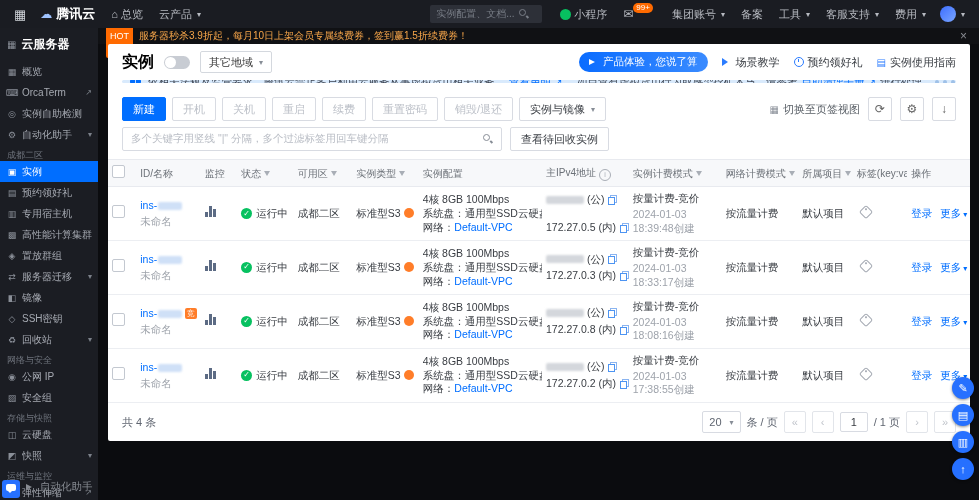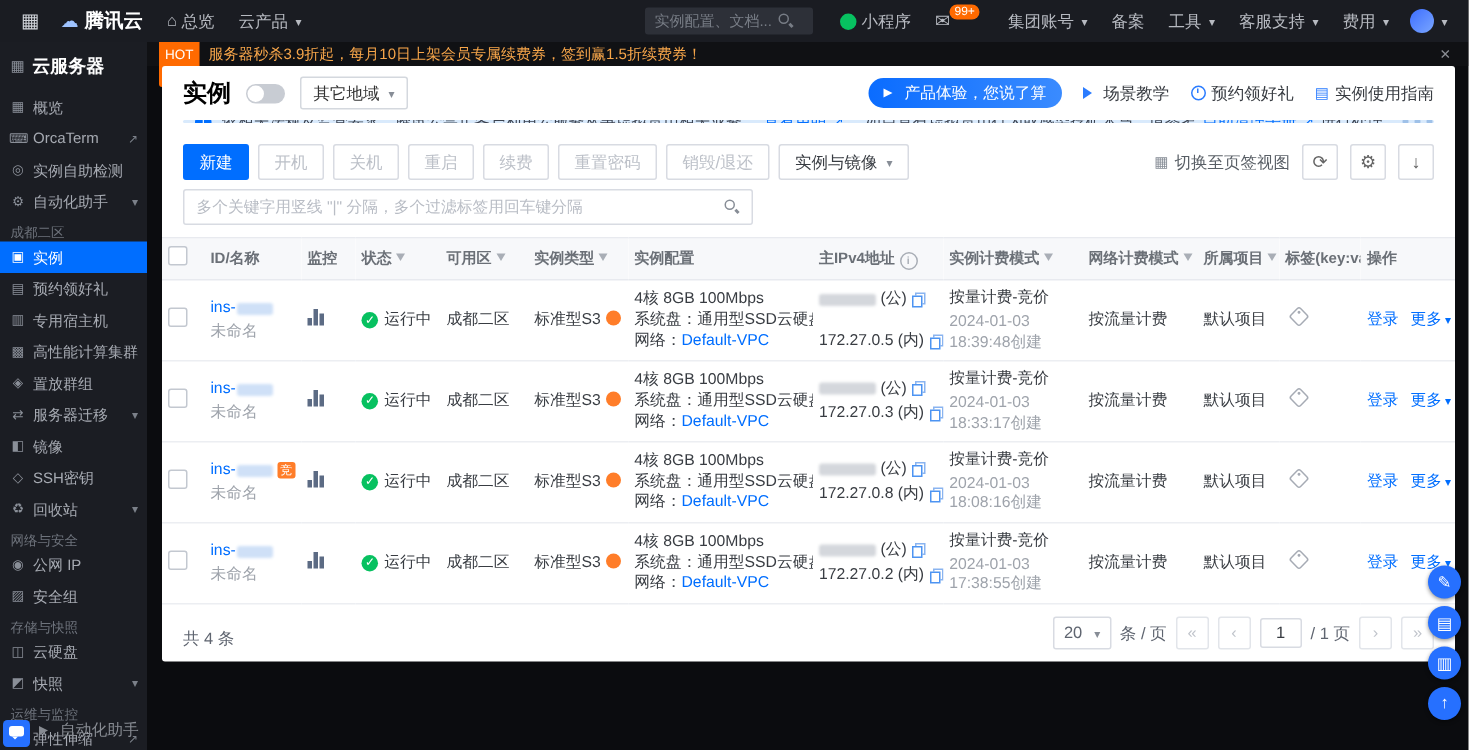--- a/index.html
+++ b/index.html
@@ -90,21 +90,21 @@
   .icon-btn{width:22px;height:22px;border:1px solid #d8dbe2;border-radius:2px;display:inline-flex;align-items:center;
             justify-content:center;color:#666;font-size:12px;background:#fff;cursor:pointer}
   
   .search-row{display:flex;align-items:center;padding:0 14px 8px;gap:8px}
   .search-box{width:380px;height:24px;border:1px solid #d8dbe2;border-radius:2px;display:flex;align-items:center;
               justify-content:space-between;padding:0 8px;color:#b9bdc5;font-size:10.5px;cursor:text;box-sizing:border-box}
   .search-box .ph{white-space:nowrap;overflow:hidden}
   .search-box .mag{color:#878d96}
   
   .tbl{width:100%;border-collapse:collapse;table-layout:fixed;font-size:10.5px;color:#383c42;line-height:1.3}
-  .tbl th{background:#f7f8fa;color:#6b7077;font-weight:bold;font-size:10px;text-align:left;
+  .tbl th{background:#f7f8fa;color:#6b7077;font-weight:normal;font-size:10px;text-align:left;
           padding:5px 4px;border-top:1px solid #e8eaef;border-bottom:1px solid #e8eaef;white-space:nowrap;overflow:hidden}
   .tbl td{padding:5px 4px;border-bottom:1px solid #eceef2;vertical-align:middle;overflow:hidden}
   .funnel{display:inline-block;width:0;height:0;border-left:3.5px solid transparent;border-right:3.5px solid transparent;
           border-top:5px solid #a9aeb6;margin-left:3px;vertical-align:1px;cursor:pointer}
   .th-info{display:inline-flex;width:10px;height:10px;border-radius:50%;border:1px solid #a9aeb6;color:#a9aeb6;
            font-size:7px;align-items:center;justify-content:center;margin-left:3px;font-style:normal;vertical-align:-1px}
   .cb{width:11px;height:11px;border:1px solid #c3c8d0;border-radius:2px;display:inline-block;background:#fff;cursor:pointer}
   .lnk{color:#006eff;text-decoration:none;cursor:pointer}
   .sub{color:#9ea3ab;margin-top:2px}
   .id-line{display:flex;align-items:center}
@@ -120,21 +120,21 @@
   .ip-line{display:flex;align-items:center;white-space:nowrap}
   .blur-ip{display:inline-block;width:38px;height:8px;background:#d4d7dc;border-radius:2px;filter:blur(1px);margin-right:3px}
   .icon-copy{position:relative;display:inline-block;width:9px;height:10px;margin-left:4px;cursor:pointer;flex:none}
   .icon-copy::before{content:'';position:absolute;right:0;top:0;width:5px;height:6px;border:1px solid #8ab4f0;background:#fff}
   .icon-copy::after{content:'';position:absolute;left:0;bottom:0;width:5px;height:6px;border:1px solid #4d94f2;background:#fff}
   .icon-tag{display:inline-block;width:8px;height:8px;border:1px solid #a6abb4;border-radius:2px;transform:rotate(45deg);
             position:relative;cursor:pointer;margin-left:4px}
   .icon-tag::after{content:'';position:absolute;left:1px;top:1px;width:2px;height:2px;border-radius:50%;background:#a6abb4}
   .ops-wrap{display:flex;align-items:center;gap:8px;white-space:nowrap}
   
-  .pagination{display:flex;align-items:flex-end;padding:8px 14px;font-size:11px;color:#5f6570;margin-top:auto}
+  .pagination{display:flex;align-items:center;padding:8px 14px;font-size:11px;color:#5f6570;margin-top:auto}
   .pg-right{margin-left:auto;display:flex;align-items:center;gap:6px}
   .pg-size{height:20px;border:1px solid #d8dbe2;border-radius:2px;display:inline-flex;align-items:center;gap:6px;
            padding:0 6px;cursor:pointer;background:#fff}
   .pg-btn{width:20px;height:20px;border:1px solid #e2e5ea;border-radius:2px;display:inline-flex;align-items:center;
           justify-content:center;color:#c0c4cb;background:#fff;cursor:pointer;font-size:11px}
   .pg-input{width:26px;height:18px;border:1px solid #d8dbe2;border-radius:2px;display:inline-flex;align-items:center;
             justify-content:center;color:#383c42;background:#fff}
   
   .float-btns{position:absolute;right:5px;bottom:20px;display:flex;flex-direction:column;gap:5px;z-index:9}
   .fbtn{width:22px;height:22px;border-radius:50%;background:#2670ff;color:#fff;display:flex;align-items:center;
@@ -372,20 +372,21 @@
         <span class="icon-btn">⚙</span>
         <span class="icon-btn">↓</span>
       </div>
     </div>
 
     <div class="search-row">
       <div class="search-box">
         <span class="ph">多个关键字用竖线 "|" 分隔，多个过滤标签用回车键分隔</span>
         <span class="mag"></span>
       </div>
+      <button class="btn">查看待回收实例</button>
     </div>
 
     <table class="tbl">
       <colgroup>
         <col style="width:28px">
           <col style="width:64px">
           <col style="width:36px">
           <col style="width:56px">
         <col style="width:58px">
           <col style="width:66px">

